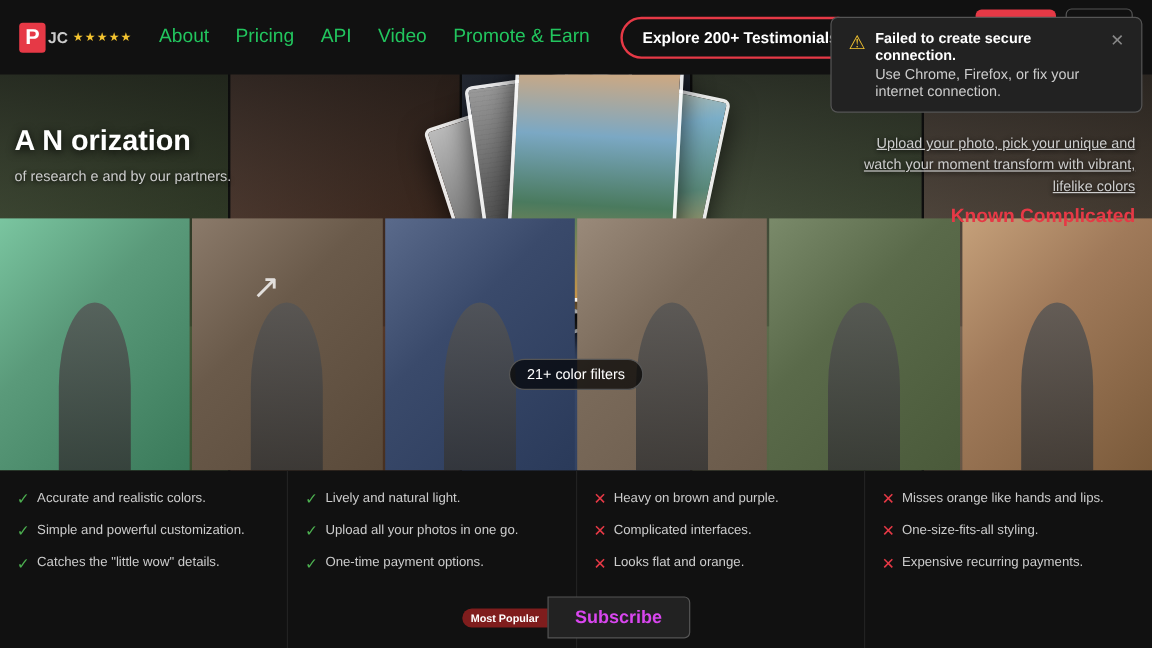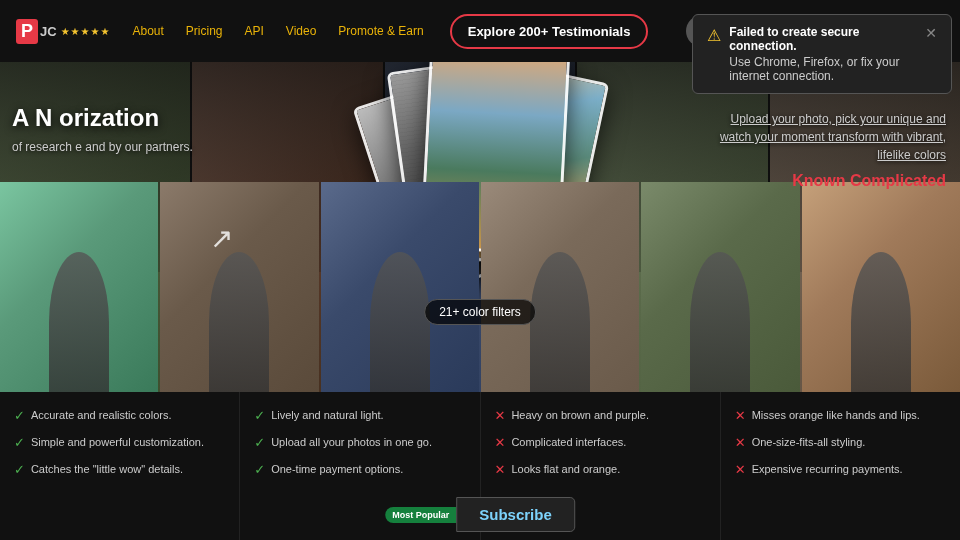--- a/index.html
+++ b/index.html
@@ -39,22 +39,22 @@
       margin-right: 2px;
     }
     .logo-jc {
       color: #ccc;
       font-size: 13px;
       font-weight: 600;
     }
     .stars { color: #f4c430; font-size: 10px; margin-left: 4px; letter-spacing: 1px; }
     .nav-links { display: flex; align-items: center; gap: 2px; }
     .nav-link {
-      color: #eab308;
-      font-size: 12px;
+      color: #22c55e;
+      font-size: 16px;
       padding: 6px 10px;
       cursor: pointer;
       white-space: nowrap;
     }
     .nav-cta {
       background: transparent;
       border: 2px solid #e63946;
       color: #fff;
       font-size: 13px;
       font-weight: 600;
@@ -369,31 +369,31 @@
       position: absolute;
       bottom: 8px;
       left: 50%;
       transform: translateX(-50%);
       z-index: 30;
       display: flex;
       align-items: center;
       gap: 0;
     }
     .most-popular-badge {
-      background: #15803d;
+      background: #7f1d1d;
       color: #fff;
       font-size: 9px;
       font-weight: 700;
       padding: 3px 7px;
       border-radius: 10px 0 0 10px;
       white-space: nowrap;
     }
     .subscribe-btn {
       background: #222;
-      color: #7dd3fc;
+      color: #d946ef;
       border: 1px solid #555;
       padding: 8px 22px;
       font-size: 15px;
       font-weight: 600;
       cursor: pointer;
       border-radius: 0 5px 5px 0;
     }
 
     
     .bw-figure {

